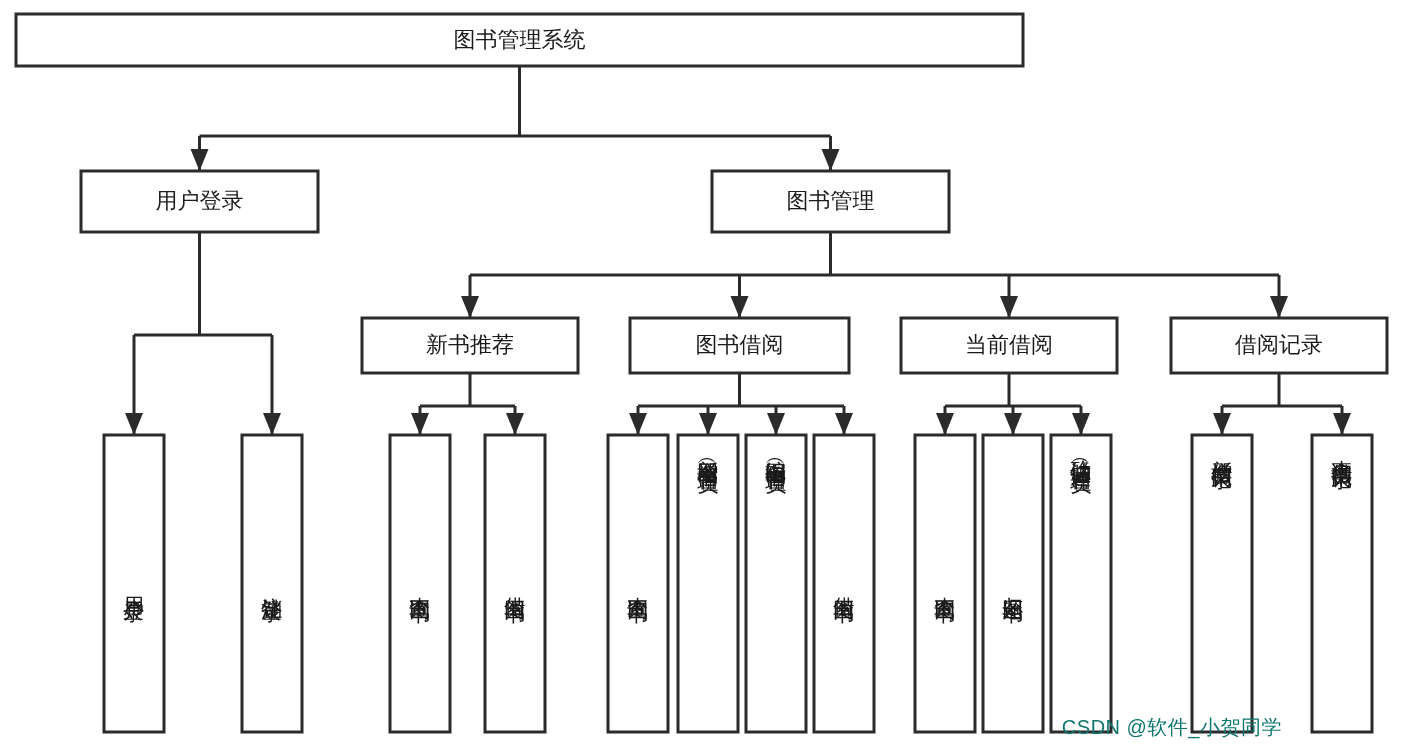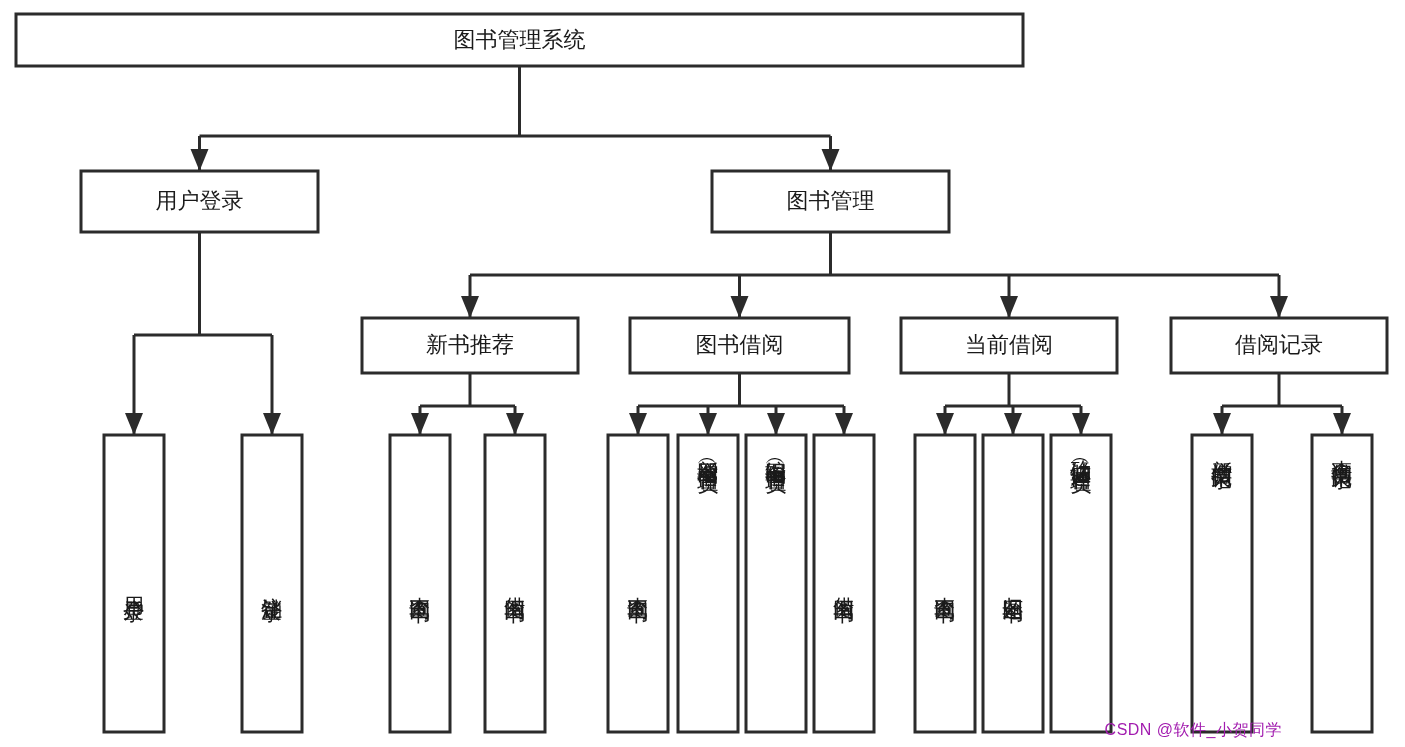--- a/index.html
+++ b/index.html
@@ -70,22 +70,22 @@
     pointer-events: none;
   }
   .vlabel-wrap.centered {
     align-items: center;
   }
   .watermark {
     position: absolute;
     right: 8px;
     bottom: 6px;
     font-family: "Liberation Sans", "DejaVu Sans", sans-serif;
-    font-size: 16px;
-    color: #a21caf;
+    font-size: 20px;
+    color: #0f766e;
     white-space: nowrap;
     letter-spacing: 0.5px;
   }
 </style>
 </head>
 <body>
 
 <div id="diagram-root">
   <svg class="flow" viewBox="0 0 1405 747" xmlns="http://www.w3.org/2000/svg">
 

